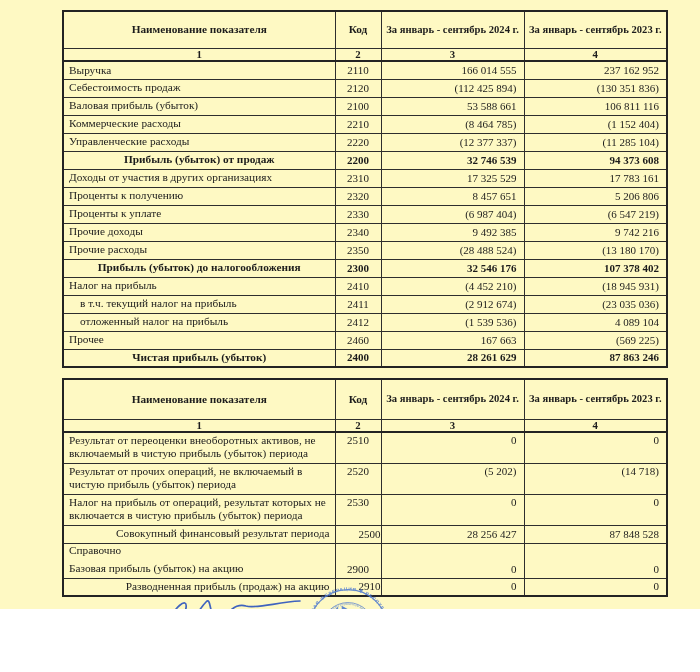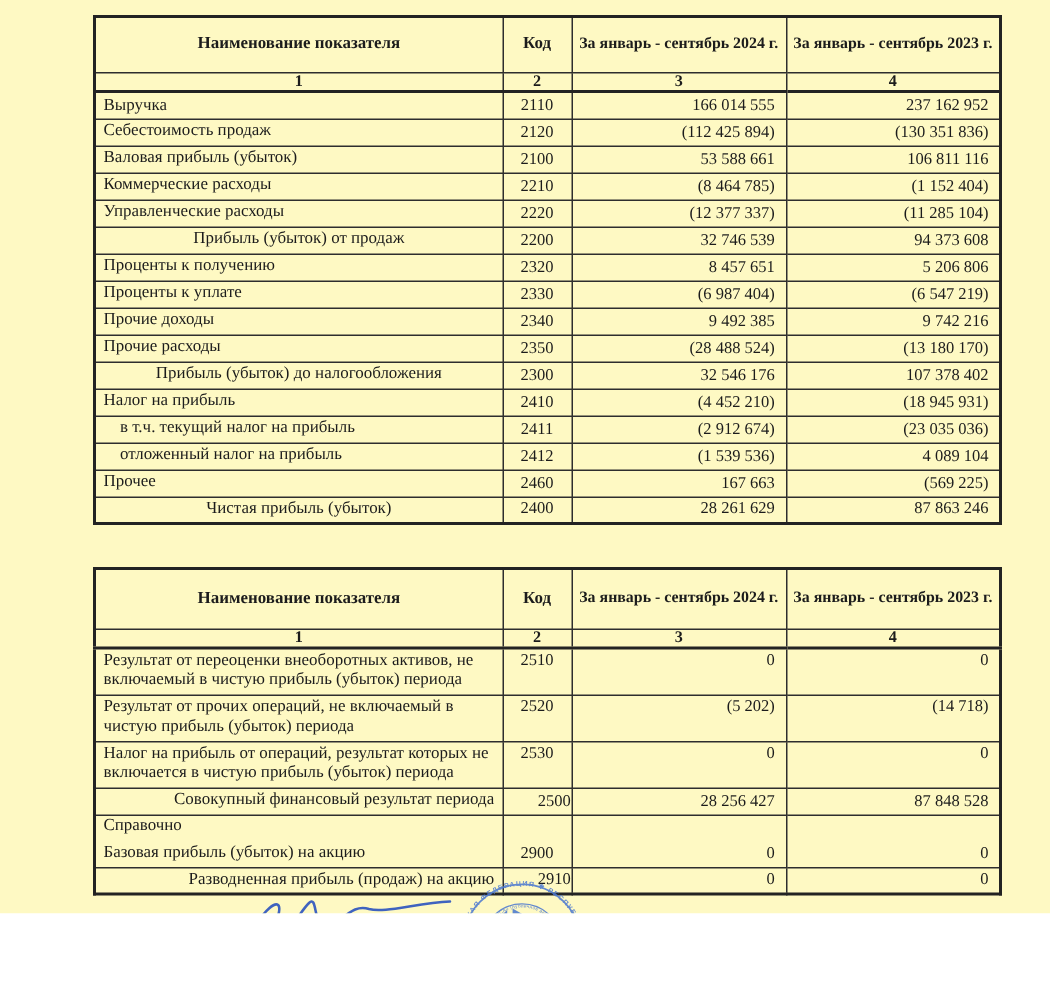--- a/index.html
+++ b/index.html
@@ -25,21 +25,21 @@
   .t2 tr.th td { height:40px; }
   .fin td.period { font-size:10.6px; white-space:nowrap; }
   .fin tr.num td {
     font-weight:bold; text-align:center; height:13px; font-size:10.8px;
     padding:0; line-height:1; border-bottom:2px solid #232323;
   }
   .t1 tr.r td { height:18px; }
   .fin td.name { text-align:left; }
   .fin td.code { text-align:center; padding:0; font-size:11px; }
   .fin td.val  { text-align:right; padding-right:7px; font-size:11px; }
-  .fin tr.bold td { font-weight:normal; }
+  .fin tr.bold td { font-weight:bold; }
   .fin tr.bold td.name { text-align:center; }
   .fin tr.ind td.name { padding-left:16px; }
   .t2 tr.two td { height:31px; vertical-align:top; padding-top:1px; }
   .t2 tr.one td { height:18px;text-align:right; }
   .t2 tr.ref td { height:35px; vertical-align:bottom; padding-bottom:2px; }
   .t2 tr.ref td.name { vertical-align:top; }
   .t2 tr.ref .refline2 { margin-top:5px; }
 
   
   .sig-label { position:absolute; font-size:11.5px; color:#1c1c1c; }
@@ -105,20 +105,26 @@
       <td class="name">Управленческие расходы</td>
       <td class="code">2220</td>
       <td class="val">(12 377 337)</td>
       <td class="val">(11 285 104)</td>
     </tr>
     <tr class="r bold">
       <td class="name">Прибыль (убыток) от продаж</td>
       <td class="code">2200</td>
       <td class="val">32 746 539</td>
       <td class="val">94 373 608</td>
+    </tr>
+    <tr class="r">
+      <td class="name">Доходы от участия в других организациях</td>
+      <td class="code">2310</td>
+      <td class="val">17 325 529</td>
+      <td class="val">17 783 161</td>
     </tr>
     <tr class="r">
       <td class="name">Проценты к получению</td>
       <td class="code">2320</td>
       <td class="val">8 457 651</td>
       <td class="val">5 206 806</td>
     </tr>
     <tr class="r">
       <td class="name">Проценты к уплате</td>
       <td class="code">2330</td>

